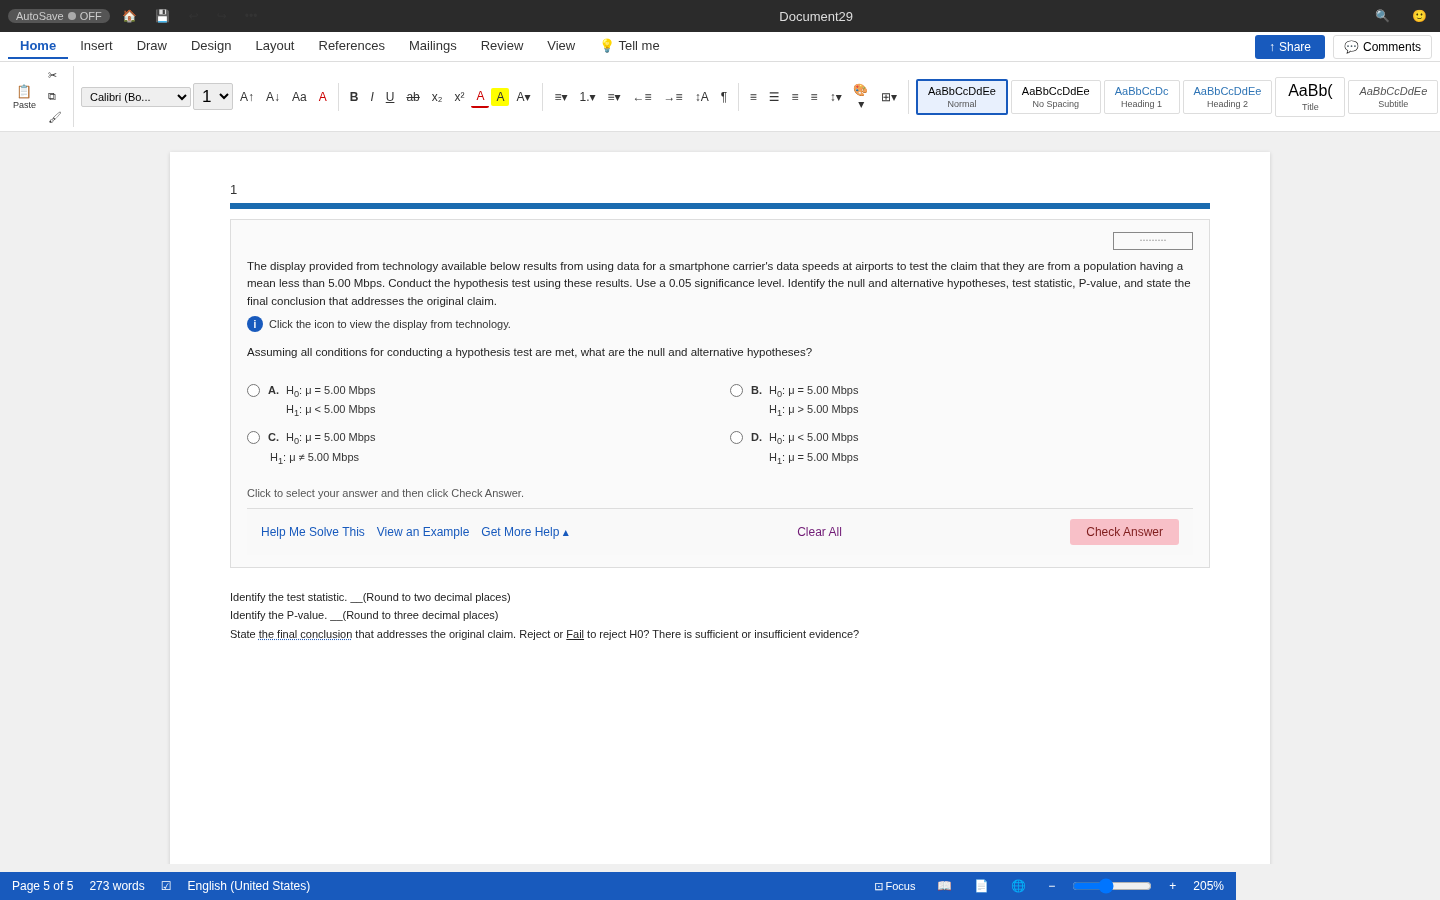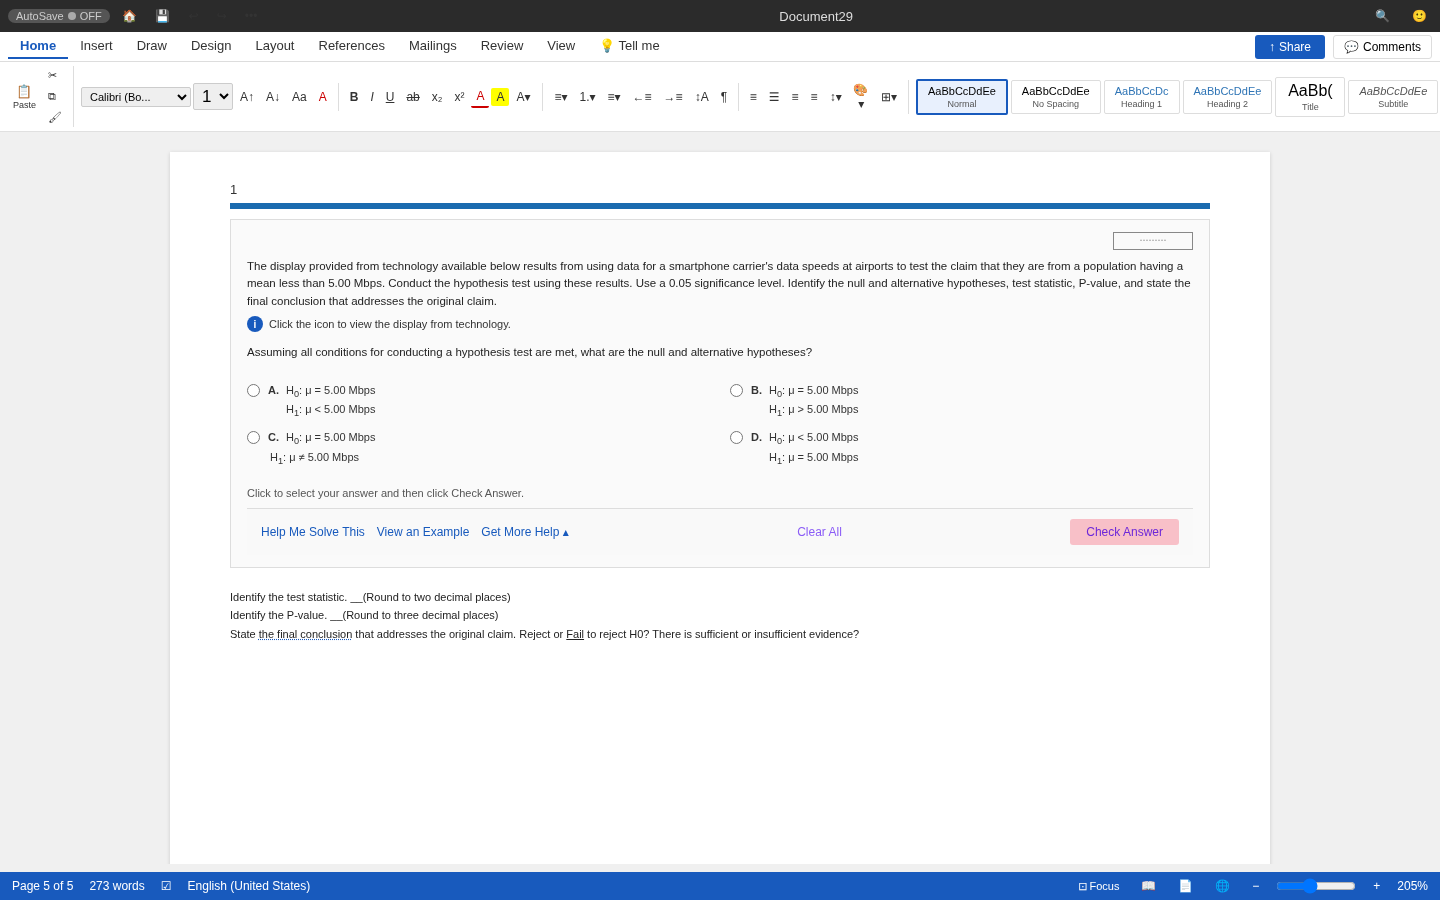--- a/index.html
+++ b/index.html
@@ -149,28 +149,28 @@
       font-size: 12px;
       cursor: pointer;
       text-decoration: none;
     }
     .check-answer-btn {
       background: #f8c0c8;
       border: none;
       padding: 6px 16px;
       border-radius: 3px;
       font-size: 12px;
-      color: #6d28d9;
+      color: #7f1d1d;
       cursor: pointer;
       margin-left: auto;
     }
     .clear-all-btn {
       background: none;
       border: none;
-      color: #8b5cf6;
+      color: #701a75;
       font-size: 12px;
       cursor: pointer;
       margin-left: auto;
     }
 
     
     .content-text {
       font-size: 11px;
       color: #222;
       line-height: 1.7;
@@ -190,21 +190,21 @@
       background: #185abd;
       height: 28px;
       display: flex;
       align-items: center;
       padding: 0 12px;
       color: #fff;
       font-size: 12px;
       gap: 16px;
       position: fixed;
       bottom: 0;
-      width: 1440px;
+      width: 1236px;
     }
     #statusbar .right { margin-left: auto; display: flex; align-items: center; gap: 12px; }
     .zoom-slider { width: 80px; }
 
     
     #main::-webkit-scrollbar { width: 10px; }
     #main::-webkit-scrollbar-thumb { background: #bbb; border-radius: 5px; }
     .toolbar-row1, .toolbar-row2 {
       background: #fff;
       border-bottom: 1px solid #e0e0e0;

